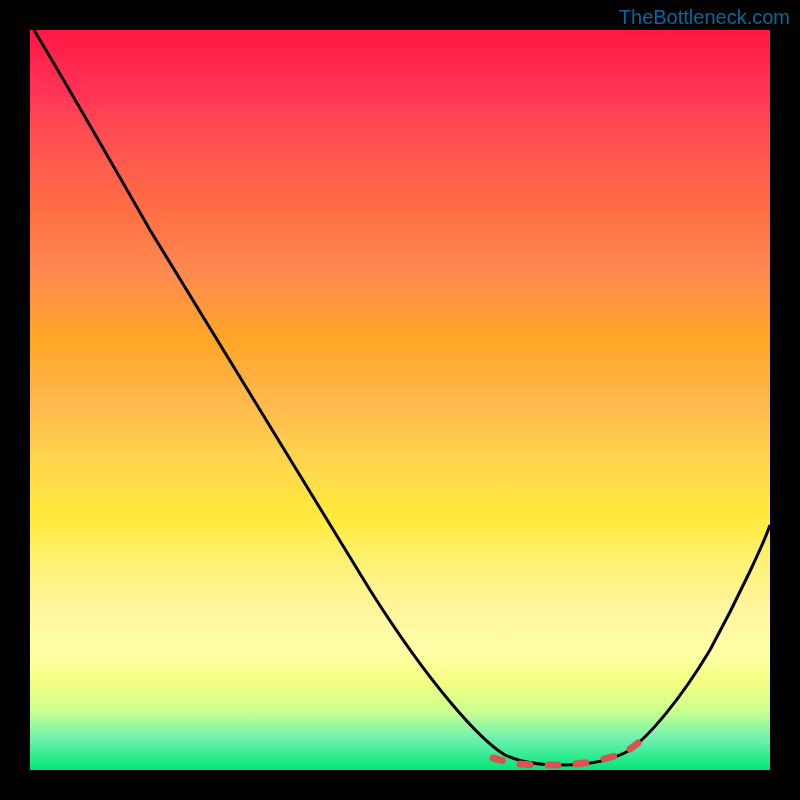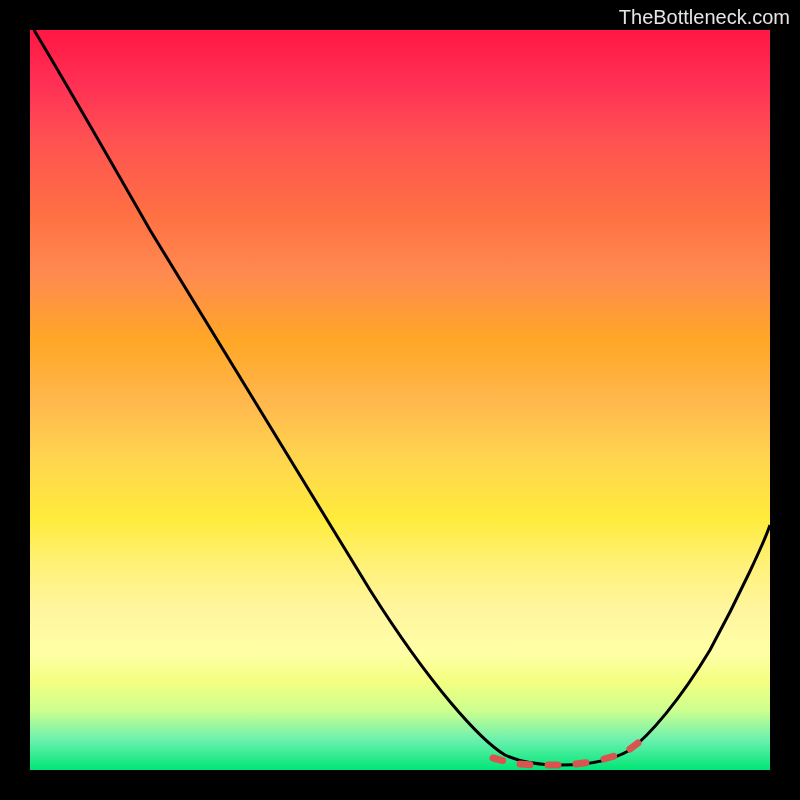--- a/index.html
+++ b/index.html
@@ -8,21 +8,21 @@
     height: 800px;
     background: #000;
     font-family: Arial, sans-serif;
     position: relative;
     overflow: hidden;
   }
   .watermark {
     position: absolute;
     top: 6px;
     right: 10px;
-    color: #e5e5e5;
+    color: #0369a1;
     font-size: 20px;
     font-weight: 500;
     z-index: 10;
   }
   .chart-area {
     position: absolute;
     left: 30px;
     top: 30px;
     width: 740px;
     height: 740px;

